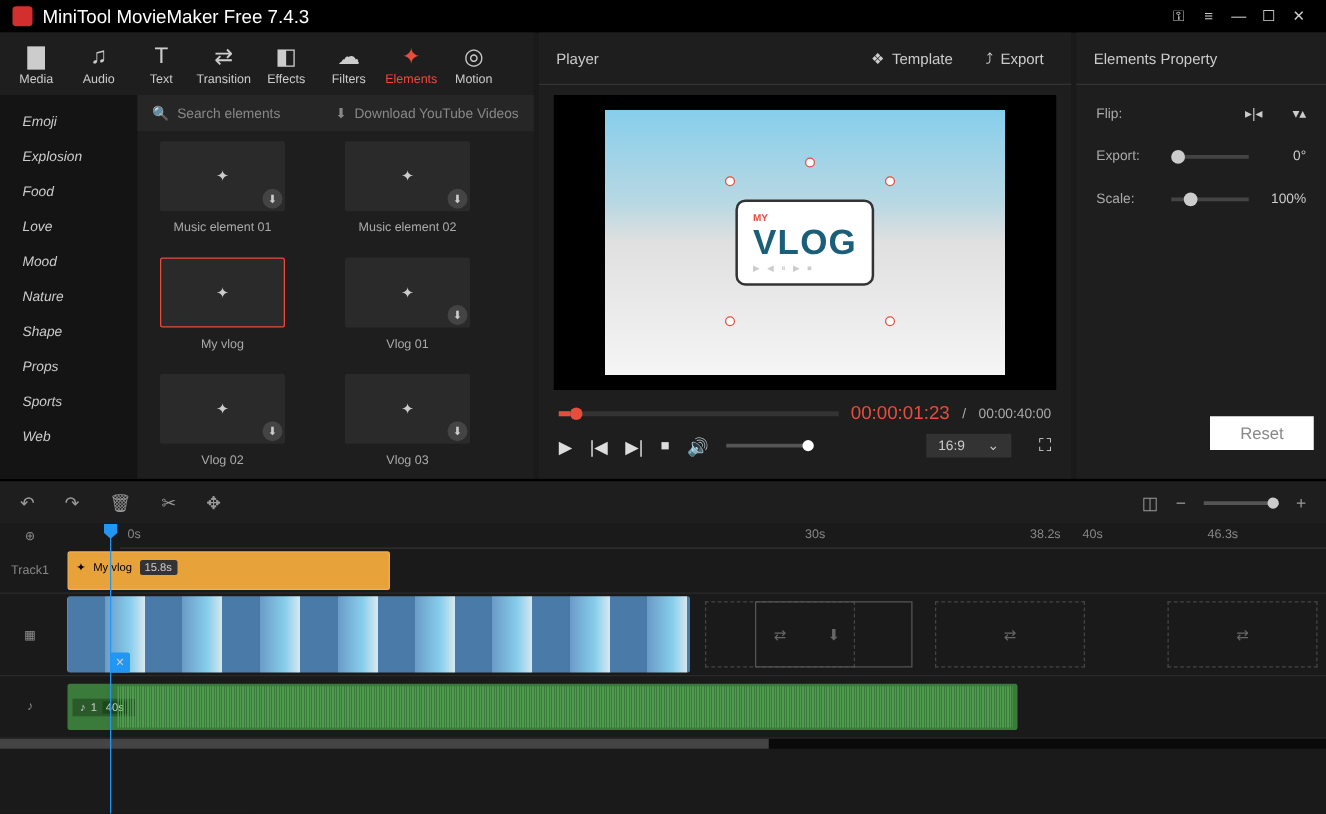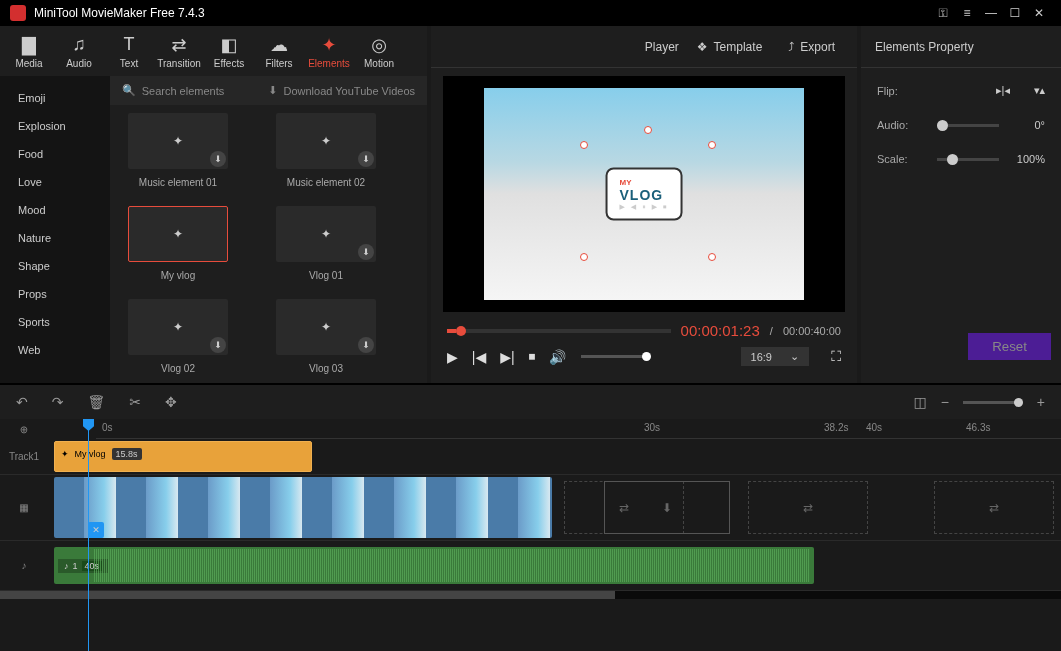--- a/index.html
+++ b/index.html
@@ -1,59 +1,59 @@
 <!DOCTYPE html>
 <html><head>
 <meta charset="utf-8">
 <style>
 * { margin: 0; padding: 0; box-sizing: border-box; font-family: Arial, sans-serif; }
 body { background: #1a1a1a; color: #ccc; width: 1061px; height: 651px; overflow: hidden; font-size: 12px; }
 
 .titlebar { height: 26px; background: #000; display: flex; align-items: center; padding: 0 10px; }
 .titlebar .logo { width: 16px; height: 16px; background: #d32f2f; border-radius: 3px; margin-right: 8px; }
-.titlebar .title { color: #fff; font-weight: 500; font-size: 12px; flex: 1; }
+.titlebar .title { color: #fff; font-weight: 500; font-size: 15px; flex: 1; }
 .titlebar .ctrl { width: 24px; height: 24px; display: flex; align-items: center; justify-content: center; color: #ccc; cursor: pointer; }
 .key-icon { color: #ffc107; }
 
 .main-row { display: flex; height: 357px; }
 .left-panel { width: 427px; display: flex; flex-direction: column; }
 .center-panel { flex: 1; background: #1e1e1e; margin: 0 4px; }
 .right-panel { width: 200px; background: #1e1e1e; }
 
 .toolbar { height: 50px; background: #1e1e1e; display: flex; align-items: center; padding: 0 4px; }
 .tool-btn { width: 50px; display: flex; flex-direction: column; align-items: center; justify-content: center; padding: 4px 0; cursor: pointer; color: #ccc; }
 .tool-btn.active { color: #e74c3c; }
 .tool-btn .ico { font-size: 18px; height: 22px; display:flex; align-items:center; }
 .tool-btn .lbl { font-size: 10px; margin-top: 2px; }
 
 .content-row { display: flex; flex: 1; background: #1e1e1e; }
-.sidebar { width: 110px; background: #141414; padding: 8px 0; overflow-y: auto; }
+.sidebar { width: 110px; background: #141414; padding: 8px 0; overflow-y: auto; font-style: italic; }
 .sidebar-item { padding: 8px 18px; cursor: pointer; font-size: 11px; }
 .sidebar-item.active { color: #e74c3c; }
 
 .element-area { flex: 1; display: flex; flex-direction: column; }
 .search-row { display: flex; align-items: center; padding: 8px 12px; background: #262626; font-size: 11px; color:#888; }
 .search-row .srch { flex: 1; display:flex; align-items:center; gap:6px; }
 .dl-link { display:flex; align-items:center; gap:6px; cursor:pointer; }
 
 .grid { display: flex; flex-wrap: wrap; padding: 8px; gap: 18px 28px; overflow-y: auto; }
 .card { width: 120px; display: flex; flex-direction: column; align-items: center; }
 .thumb { width: 100px; height: 56px; background: #2a2a2a; border-radius: 2px; position: relative; display:flex; align-items:center; justify-content:center; }
 .thumb.selected { border: 1px solid #e74c3c; }
 .dl-badge { position: absolute; bottom: 2px; right: 2px; width: 16px; height: 16px; background: #444; border-radius: 50%; display:flex; align-items:center; justify-content:center; font-size:9px; }
 .card-label { font-size: 10px; margin-top: 8px; color: #aaa; }
 
 .player-header { height: 42px; display: flex; align-items: center; padding: 0 14px; border-bottom: 1px solid #333; }
-.player-title { flex: 1; font-size: 12px; text-align: right; }
+.player-title { flex: 1; font-size: 12px; }
 .hdr-btn { display:flex; align-items:center; gap:6px; padding: 4px 8px; cursor:pointer; margin-left:10px; }
 
 .preview { height: 236px; background: #000; margin: 8px 12px; position: relative; display:flex; align-items:center; justify-content:center; }
 .preview-img { width: 320px; height: 212px; background: linear-gradient(180deg, #87ceeb 0%, #b8d8e3 35%, #e0e0e0 50%, #f5f5f5 100%); position:relative; }
 .vlog-badge { position:absolute; top:50%; left:50%; transform:translate(-50%,-50%); background:#fff; border-radius:8px; padding:8px 12px; border:2px solid #333; }
-.vlog-text { font-size:14px; font-weight:900; color:#1a5f7a; letter-spacing:1px; }
+.vlog-text { font-size:28px; font-weight:900; color:#1a5f7a; letter-spacing:1px; }
 .sel-handle { position:absolute; width:8px; height:8px; background:#fff; border:1px solid #e74c3c; border-radius:50%; }
 
 .scrub-row { display:flex; align-items:center; padding: 2px 16px; gap:10px; }
 .scrub-track { flex:1; height:4px; background:#333; position:relative; }
 .scrub-fill { height:100%; background:#e74c3c; width:4%; }
 .scrub-knob { position:absolute; left:4%; top:-3px; width:10px; height:10px; background:#e74c3c; border-radius:50%; }
 .time-cur { color:#e74c3c; font-size:15px; }
 .time-tot { color:#aaa; font-size:11px; }
 
 .controls-row { display:flex; align-items:center; padding: 6px 16px; gap:14px; }
@@ -64,21 +64,21 @@
 
 .prop-header { height:42px; display:flex; align-items:center; padding:0 14px; border-bottom:1px solid #333; }
 .prop-body { padding:16px; }
 .prop-row { display:flex; align-items:center; margin-bottom:22px; font-size:11px; }
 .prop-label { width:50px; color:#aaa; }
 .prop-ctrls { flex:1; display:flex; align-items:center; justify-content:flex-end; gap:24px; }
 .flip-ico { cursor:pointer; color:#ccc; }
 .slider { flex:1; height:3px; background:#444; position:relative; margin:0 10px; }
 .slider-knob { position:absolute; top:-4px; width:11px; height:11px; background:#ccc; border-radius:50%; }
 .prop-val { width:36px; text-align:right; }
-.reset-btn { background:#4c1d95; color:#888; border:none; padding:6px 24px; float:right; margin-top:130px; margin-right:10px; cursor:pointer; }
+.reset-btn { background:#ffffff; color:#888; border:none; padding:6px 24px; float:right; margin-top:130px; margin-right:10px; cursor:pointer; }
 
 .timeline-tools { height:36px; background:#1e1e1e; display:flex; align-items:center; padding:0 16px; gap:24px; border-top:2px solid #000; }
 .tl-ico { cursor:pointer; color:#999; font-size:14px; }
 .tl-right { margin-left:auto; display:flex; align-items:center; gap:14px; }
 .zoom-track { width:60px; height:3px; background:#555; position:relative; }
 .zoom-knob { position:absolute; right:0; top:-3px; width:9px; height:9px; background:#ccc; border-radius:50%; }
 
 .timeline { background:#1a1a1a; height:232px; position:relative; overflow:hidden; }
 .ruler { height:20px; position:relative; margin-left:48px; border-bottom:1px solid #333; }
 .ruler-mark { position:absolute; font-size:10px; color:#888; top:3px; }
@@ -269,21 +269,21 @@
     </div>
     <div class="prop-body">
       <div class="prop-row">
         <div class="prop-label">Flip:</div>
         <div class="prop-ctrls">
           <span class="flip-ico">▸|◂</span>
           <span class="flip-ico">▾▴</span>
         </div>
       </div>
       <div class="prop-row">
-        <div class="prop-label">Audio:</div>
+        <div class="prop-label">Export:</div>
         <div class="slider">
             <div class="slider-knob" style="left:0"></div>
           </div>
         <div class="prop-val">0°</div>
       </div>
       <div class="prop-row">
         <div class="prop-label">Scale:</div>
         <div class="slider">
             <div class="slider-knob" style="left:16%"></div>
           </div>

